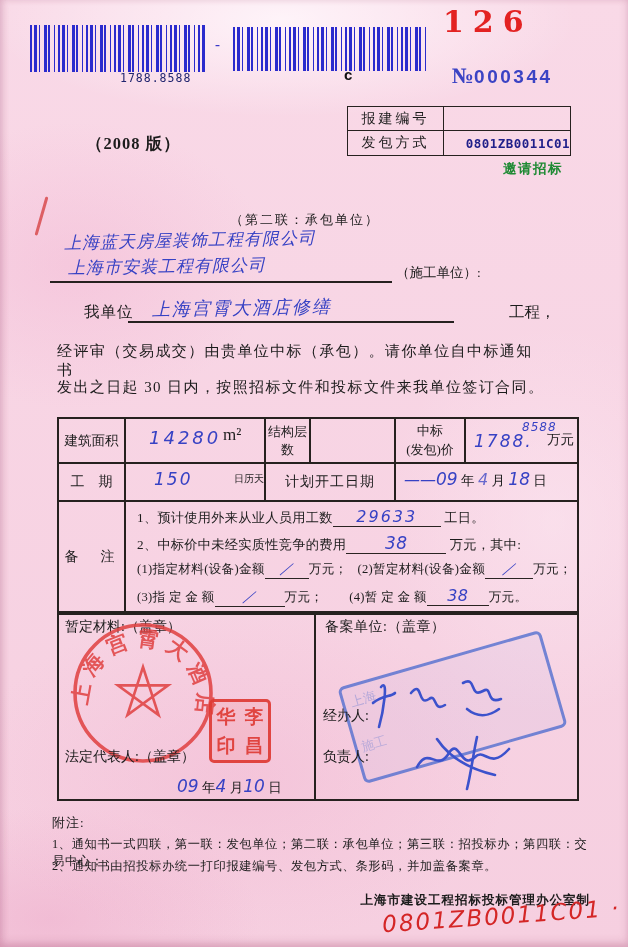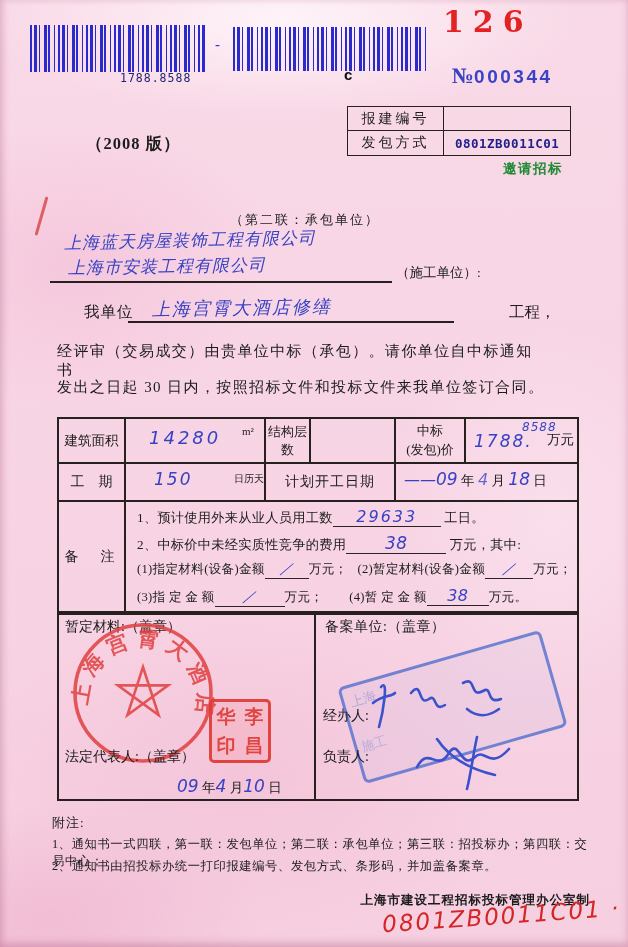--- a/index.html
+++ b/index.html
@@ -52,21 +52,21 @@
   <div class="abs" style="left:443px; top:4px; font-family:'DejaVu Serif',serif; font-weight:bold; font-size:30px; letter-spacing:9px; color:#e32222;">126</div>
 
   <table class="regtbl abs" style="left:347px; top:106px; width:224px;">
     <tbody>
         <tr>
       <td style="width:96px; height:23px; text-align:center;" class="lbl">报建编号</td>
       <td style="width:126px;"></td>
     </tr>
     <tr>
       <td style="height:24px; text-align:center;" class="lbl">发包方式</td>
-      <td class="mono" style="text-align:center; font-size:12.5px; font-weight:bold; color:#20208a; letter-spacing:.5px;">0801ZB0011C01</td>
+      <td class="mono" style="text-align:right; font-size:12.5px; font-weight:bold; color:#20208a; letter-spacing:.5px;">0801ZB0011C01</td>
     </tr>
   </tbody>
     </table>
   <div class="abs" style="left:503px; top:160px; font-size:13.5px; font-weight:bold; color:#1f8a34; letter-spacing:1.5px;">邀请招标</div>
 
   <div class="abs" style="left:86px; top:133px; font-size:16.5px; font-weight:bold; letter-spacing:1px;">（2008 版）</div>
   <div class="abs" style="left:40px; top:211px; width:530px; text-align:center; font-size:13px; letter-spacing:2px;">（第二联：承包单位）</div>
 
   <div class="abs" style="left:40px; top:196px; width:2.5px; height:40px; background:#d43a3a; border-radius:2px; opacity:.75; transform:rotate(16deg);"></div>
 
@@ -87,21 +87,21 @@
     <div class="cellline" style="left:0; top:43px; width:518px; height:1.6px;"></div>
     <div class="cellline" style="left:0; top:81px; width:518px; height:1.6px;"></div>
     <div class="cellline" style="left:65px; top:0; width:1.6px; height:194px;"></div>
     <div class="cellline" style="left:205px; top:0; width:1.6px; height:81px;"></div>
     <div class="cellline" style="left:250px; top:0; width:1.6px; height:43px;"></div>
     <div class="cellline" style="left:335px; top:0; width:1.6px; height:81px;"></div>
     <div class="cellline" style="left:405px; top:0; width:1.6px; height:43px;"></div>
 
     <div class="abs center" style="left:0; top:0; width:65px; height:43px; font-size:13.5px;">建筑面积</div>
     <div class="abs hw" style="left:90px; top:8px; font-size:18px; letter-spacing:3px;">14280</div>
-    <div class="abs" style="left:183px; top:6px; font-size:11px;">m²</div>
+    <div class="abs" style="left:164px; top:6px; font-size:17px;">m²</div>
     <div class="abs center" style="left:207px; top:0; width:43px; height:43px; font-size:13px; text-align:center; line-height:1.35;">结构层数</div>
     <div class="abs" style="left:252px; top:0; width:83px; height:43px;"></div>
     <div class="abs center" style="left:337px; top:0; width:68px; height:43px; font-size:13px; text-align:center; line-height:1.4; flex-direction:column;">
       <span>中标</span>
       <span>(发包)价</span>
     </div>
     <div class="abs hw" style="left:415px; top:12px; font-size:17px; letter-spacing:2px;">1788.</div>
     <div class="abs hw" style="left:463px; top:1px; font-size:12px; letter-spacing:1px;">8588</div>
     <div class="abs" style="left:488px; top:12px; font-size:13.5px;">万元</div>
 

